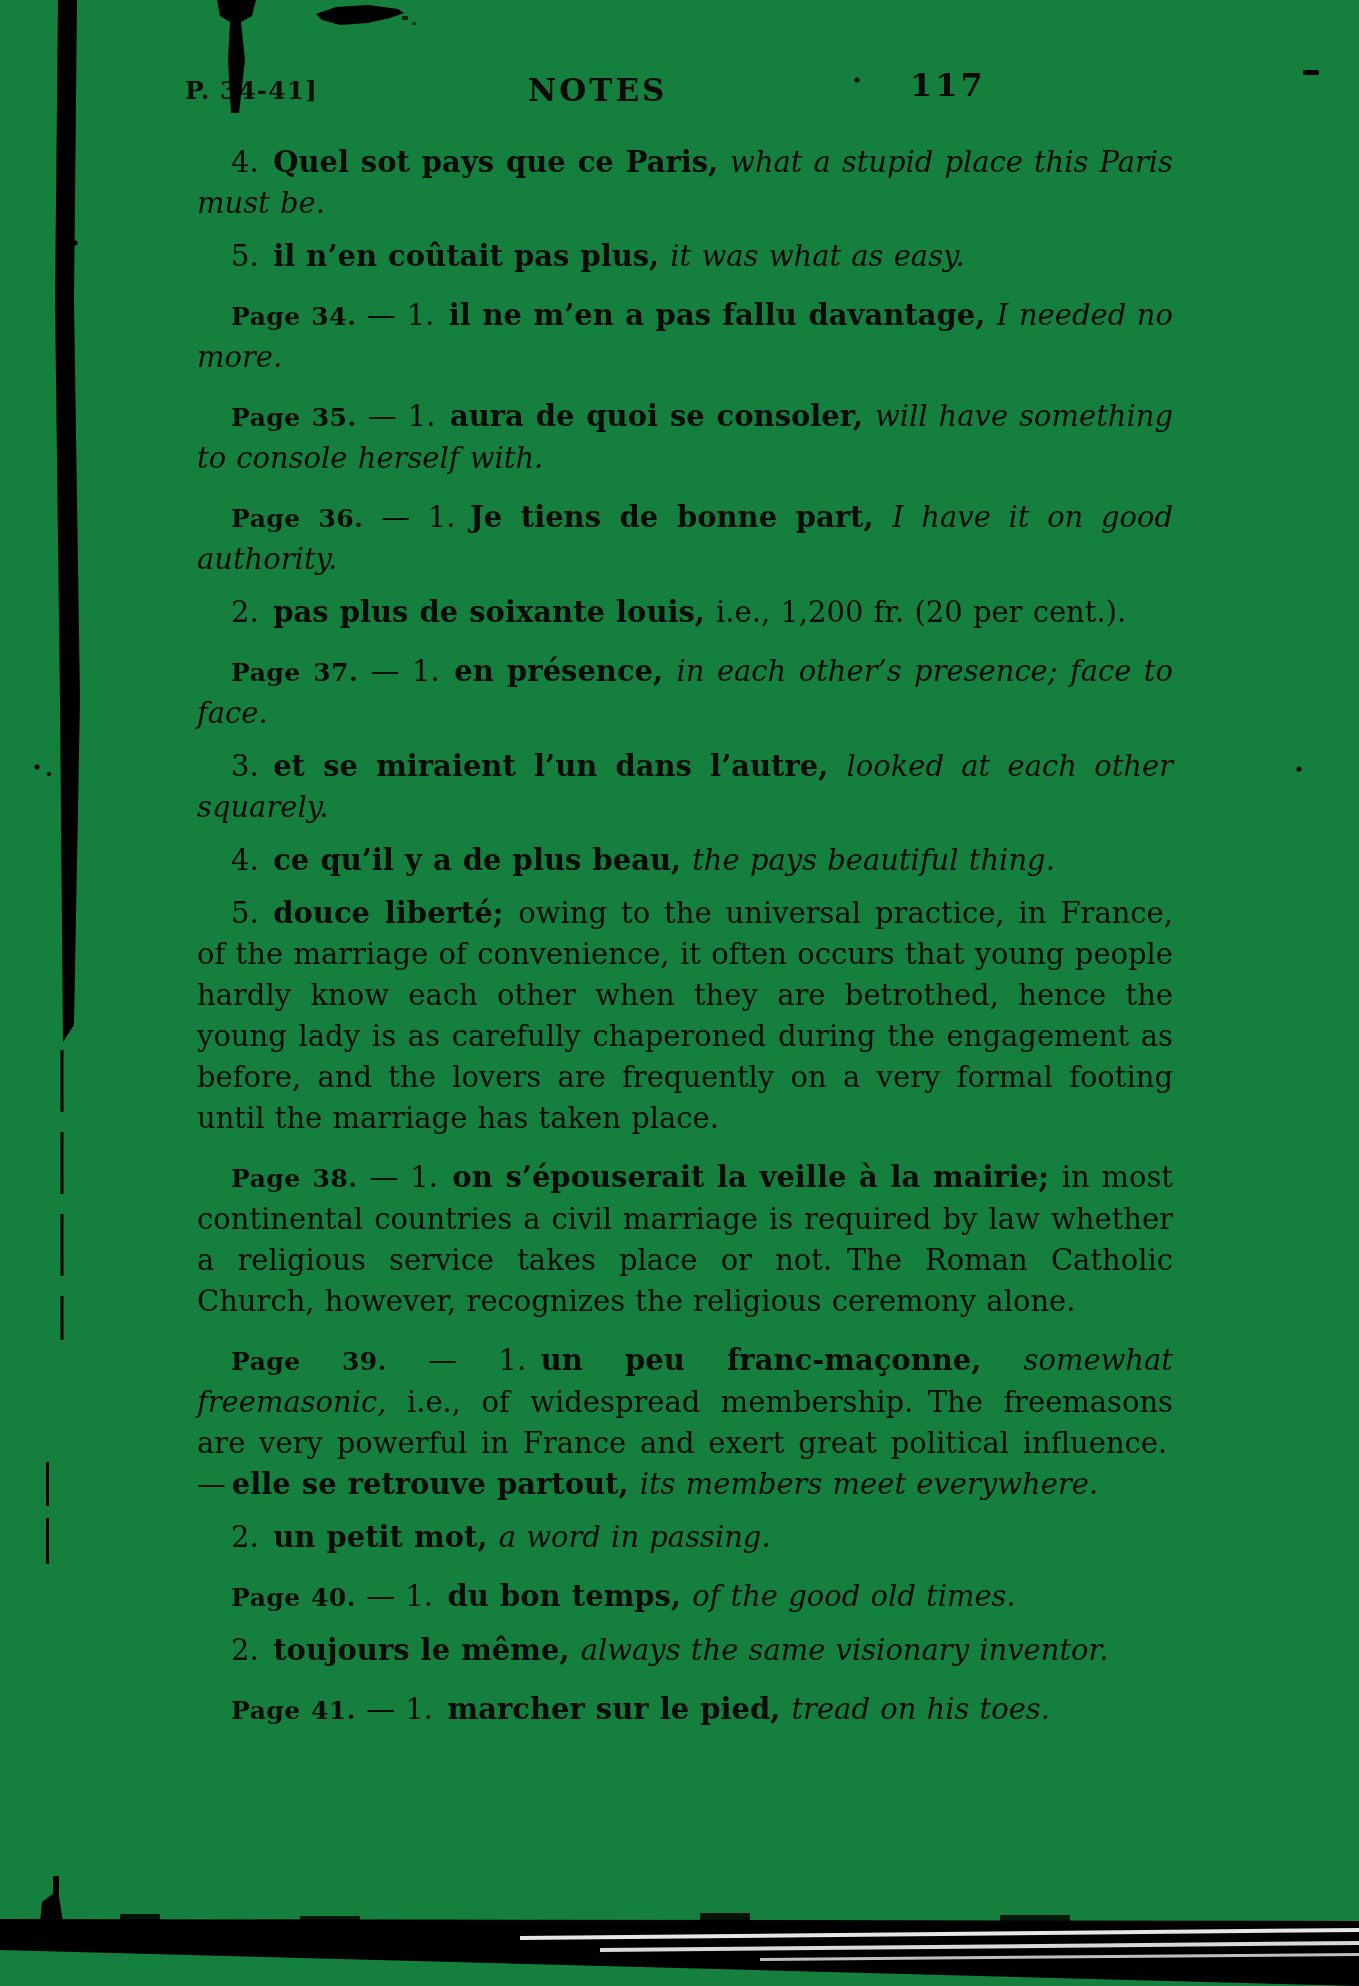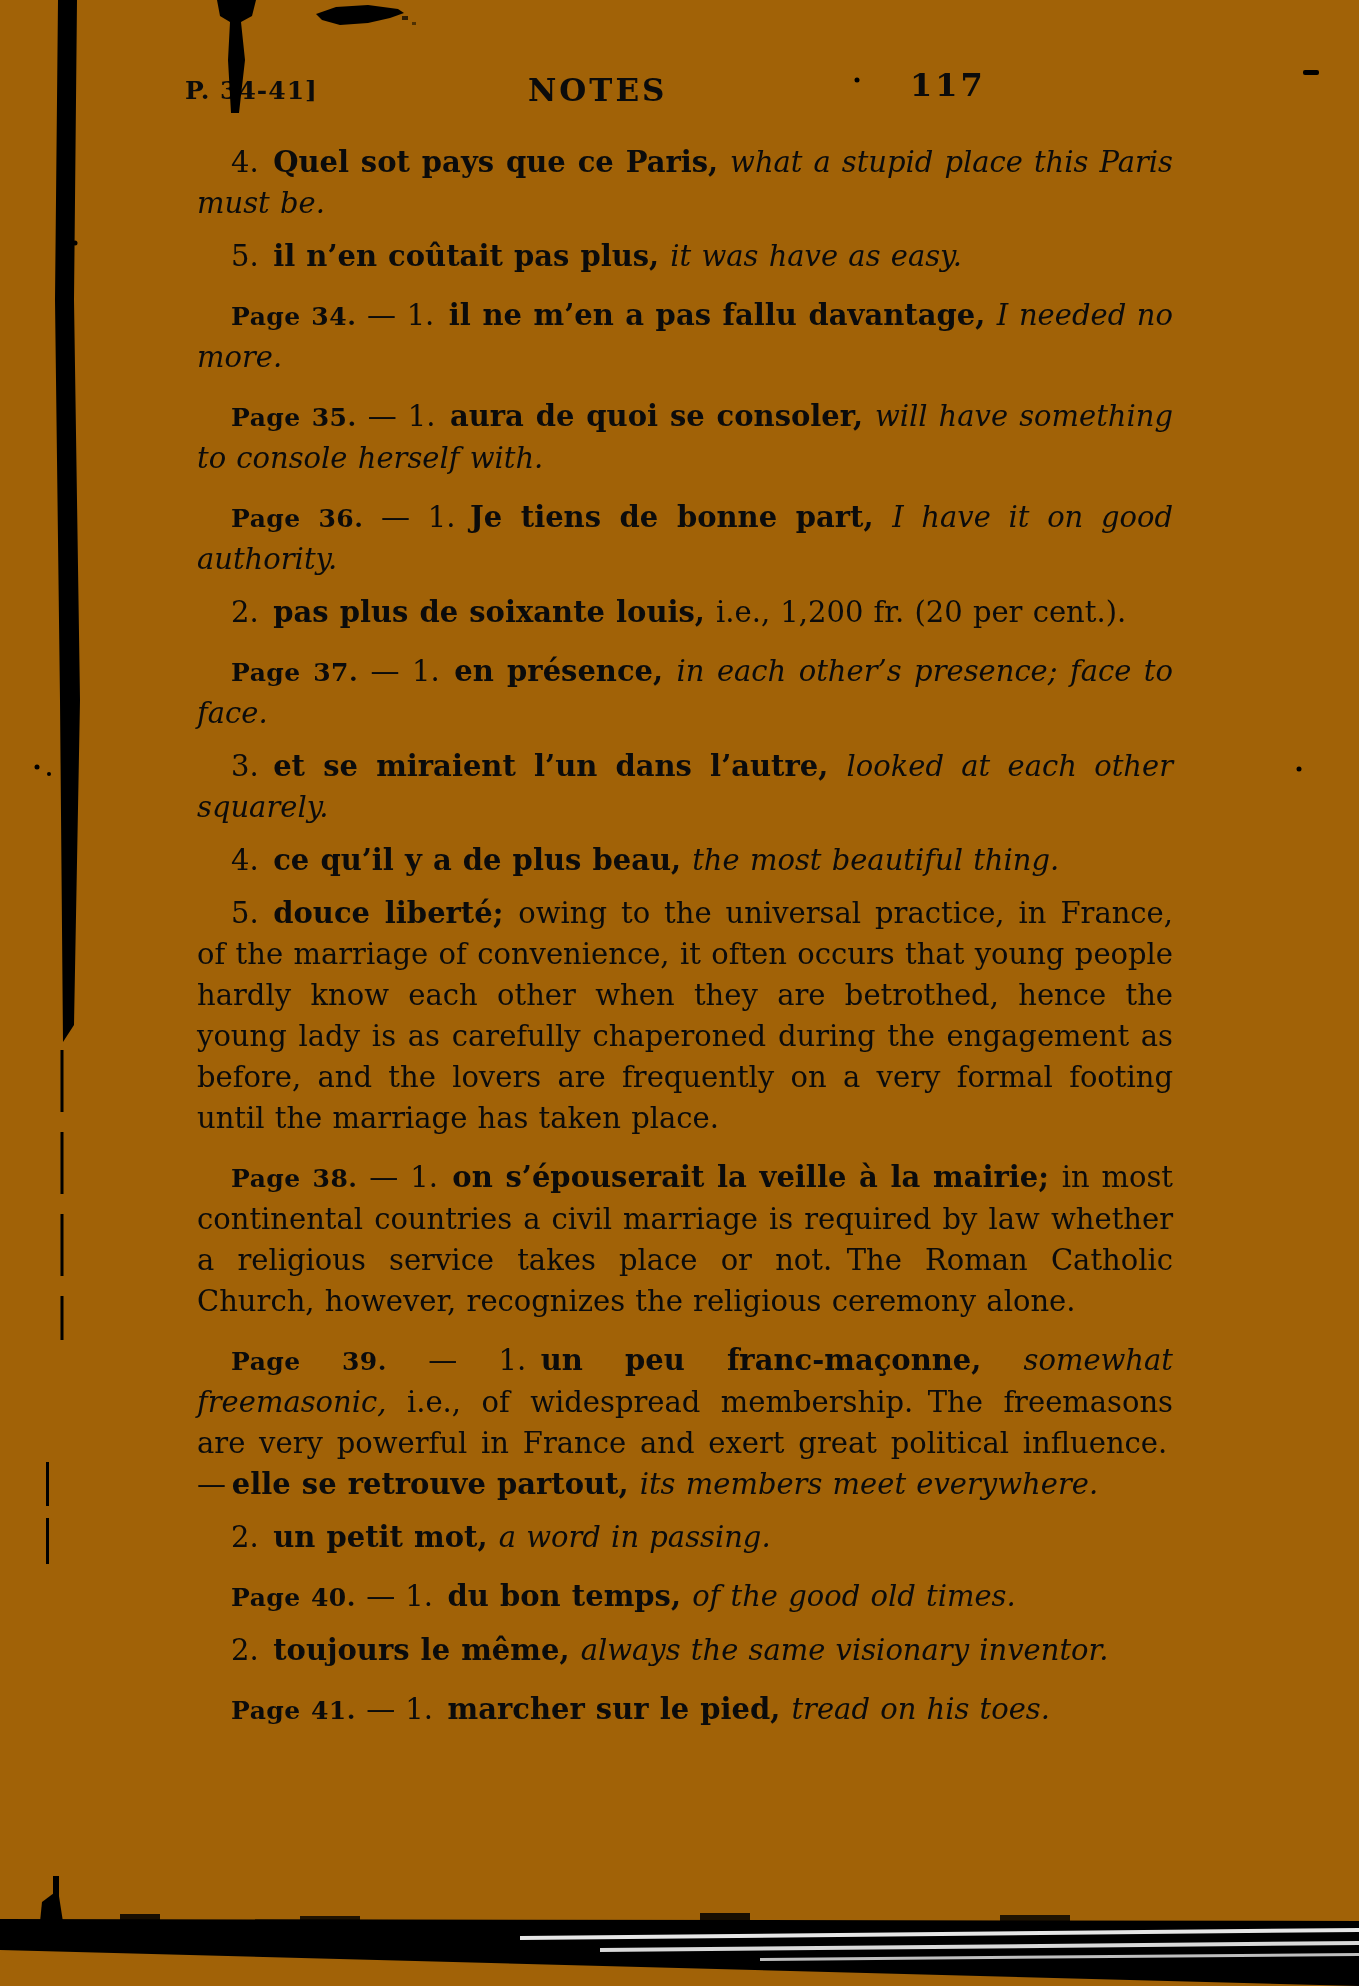--- a/index.html
+++ b/index.html
@@ -4,21 +4,21 @@
 <style>
   html, body {
     margin: 0;
     padding: 0;
     background: #ffffff;
   }
   .page {
     position: relative;
     width: 1359px;
     height: 1986px;
-    background: #a16207;
+    background: #15803d;
     overflow: hidden;
     font-family: "DejaVu Serif", "Liberation Serif", serif;
     color: #0b0b0b;
   }
   
   .hdr-left {
     position: absolute;
     left: 185px; top: 76px;
     font-size: 25px;
     letter-spacing: 1px;
@@ -71,28 +71,28 @@
 <body>
 
 <div class="page">
 
   <span class="hdr-left">P. 34-41]</span>
   <span class="hdr-center">NOTES</span>
   <span class="hdr-right">117</span>
 
   <div class="textblock">
       <p class="para continuation"><span class="r-plain">4. </span><span class="r-bold">Quel sot pays que ce Paris, </span><span class="r-italic">what a stupid place this Paris must be.</span></p>
-      <p class="para continuation"><span class="r-plain">5. </span><span class="r-bold">il n’en coûtait pas plus, </span><span class="r-italic">it was have as easy.</span></p>
+      <p class="para continuation"><span class="r-plain">5. </span><span class="r-bold">il n’en coûtait pas plus, </span><span class="r-italic">it was what as easy.</span></p>
       <p class="para section"><span class="r-heading">Page 34.</span><span class="r-plain"> — 1. </span><span class="r-bold">il ne m’en a pas fallu davantage, </span><span class="r-italic">I needed no more.</span></p>
       <p class="para section"><span class="r-heading">Page 35.</span><span class="r-plain"> — 1. </span><span class="r-bold">aura de quoi se consoler, </span><span class="r-italic">will have something to console herself with.</span></p>
       <p class="para section"><span class="r-heading">Page 36.</span><span class="r-plain"> — 1. </span><span class="r-bold">Je tiens de bonne part, </span><span class="r-italic">I have it on good authority.</span></p>
       <p class="para note"><span class="r-plain">2. </span><span class="r-bold">pas plus de soixante louis, </span><span class="r-plain">i.e., 1,200 fr. (20 per cent.).</span></p>
       <p class="para section"><span class="r-heading">Page 37.</span><span class="r-plain"> — 1. </span><span class="r-bold">en présence, </span><span class="r-italic">in each other’s presence; face to face.</span></p>
       <p class="para note"><span class="r-plain">3. </span><span class="r-bold">et se miraient l’un dans l’autre, </span><span class="r-italic">looked at each other squarely.</span></p>
-      <p class="para note"><span class="r-plain">4. </span><span class="r-bold">ce qu’il y a de plus beau, </span><span class="r-italic">the most beautiful thing.</span></p>
+      <p class="para note"><span class="r-plain">4. </span><span class="r-bold">ce qu’il y a de plus beau, </span><span class="r-italic">the pays beautiful thing.</span></p>
       <p class="para note"><span class="r-plain">5. </span><span class="r-bold">douce liberté; </span><span class="r-plain">owing to the universal practice, in France, of the marriage of convenience, it often occurs that young people hardly know each other when they are betrothed, hence the young lady is as carefully chaperoned during the engagement as before, and the lovers are frequently on a very formal footing until the marriage has taken place.</span></p>
       <p class="para section"><span class="r-heading">Page 38.</span><span class="r-plain"> — 1. </span><span class="r-bold">on s’épouserait la veille à la mairie; </span><span class="r-plain">in most continental countries a civil marriage is required by law whether a religious service takes place or not. The Roman Catholic Church, however, recognizes the religious ceremony alone.</span></p>
       <p class="para section"><span class="r-heading">Page 39.</span><span class="r-plain"> — 1. </span><span class="r-bold">un peu franc-maçonne, </span><span class="r-italic">somewhat freemasonic, </span><span class="r-plain">i.e., of widespread membership. The freemasons are very powerful in France and exert great political influence. — </span><span class="r-bold">elle se retrouve partout, </span><span class="r-italic">its members meet everywhere.</span></p>
       <p class="para note"><span class="r-plain">2. </span><span class="r-bold">un petit mot, </span><span class="r-italic">a word in passing.</span></p>
       <p class="para section"><span class="r-heading">Page 40.</span><span class="r-plain"> — 1. </span><span class="r-bold">du bon temps, </span><span class="r-italic">of the good old times.</span></p>
       <p class="para note"><span class="r-plain">2. </span><span class="r-bold">toujours le même, </span><span class="r-italic">always the same visionary inventor.</span></p>
       <p class="para section"><span class="r-heading">Page 41.</span><span class="r-plain"> — 1. </span><span class="r-bold">marcher sur le pied, </span><span class="r-italic">tread on his toes.</span></p>
     </div>
 
   <svg class="artifacts" width="1359" height="1986" viewBox="0 0 1359 1986" xmlns="http://www.w3.org/2000/svg">

